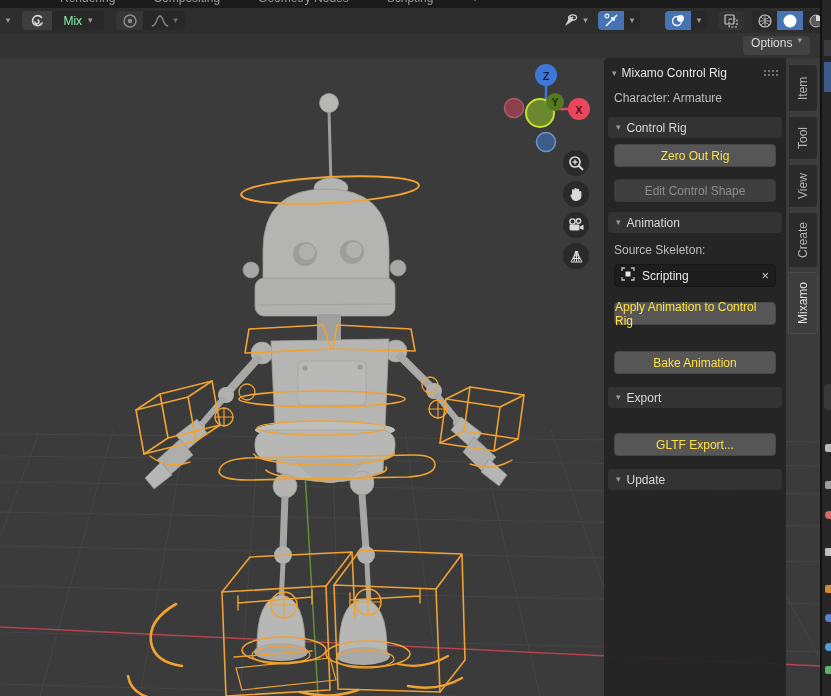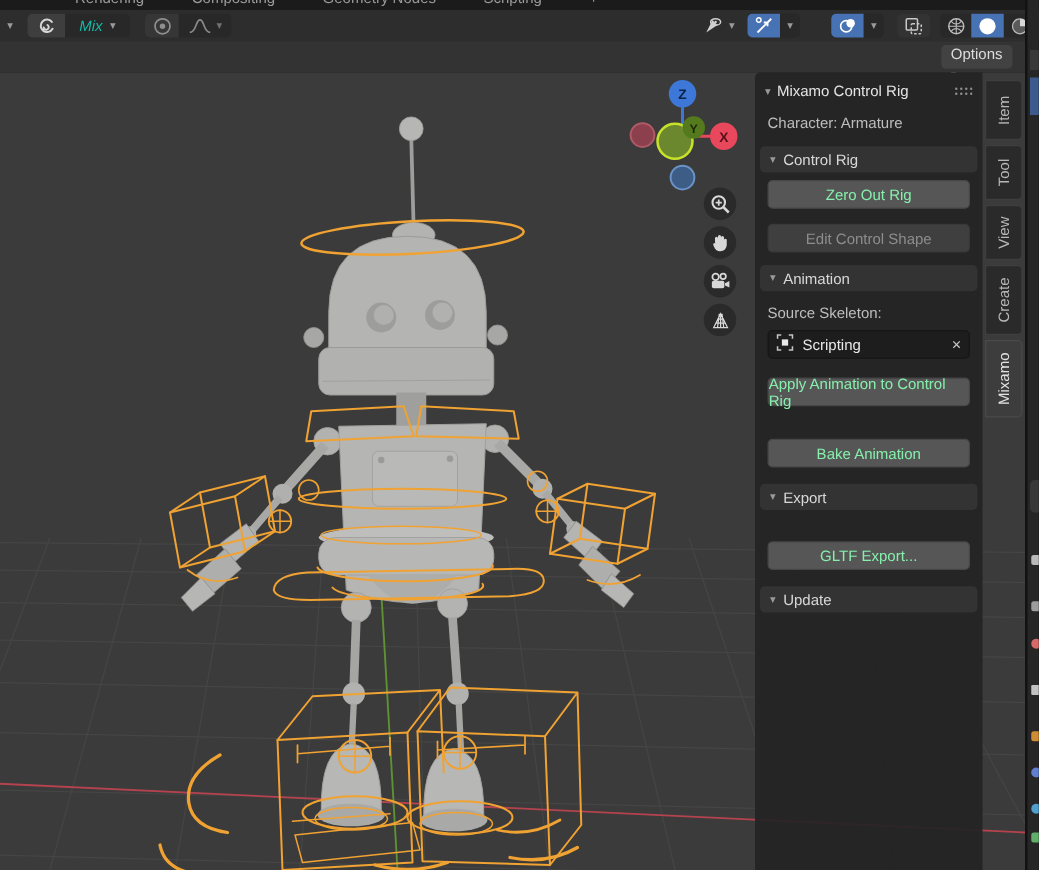--- a/index.html
+++ b/index.html
@@ -16,40 +16,40 @@
   #toolbar{left:0;top:8px;width:831px;height:25px;background:#2d2d2d;border-bottom:1px solid #232323;}
   .tgroup{position:absolute;top:3px;height:19px;display:flex;align-items:center;border-radius:4px;background:#282828;}
   .tbtn{height:19px;display:flex;align-items:center;justify-content:center;}
   .chev{font-size:9px;color:#9a9a9a;line-height:1;}
   .bluebtn{background:#4772b3;border-radius:4px 0 0 4px;}
   .darkchev{background:#282828;border-radius:0 4px 4px 0;width:16px;}
 
   
   #vpheader{left:0;top:33px;width:820px;height:25px;background:#333333;}
   #options-btn{position:absolute;right:10px;top:3px;height:19px;padding:0 8px;background:#424242;border-radius:4px;
-      display:flex;align-items:flex-start;gap:5px;color:#dcdcdc;cursor:default;flex-direction:column;}
+      display:flex;align-items:flex-start;gap:5px;color:#dcdcdc;cursor:default;}
 
   
   #viewport{left:0;top:58px;width:820px;height:638px;background:#3b3b3b;overflow:hidden;}
 
   
   #navgizmo{left:500px;top:62px;width:94px;height:94px;}
   .vbtn{position:absolute;left:563px;width:26px;height:26px;border-radius:13px;background:rgba(30,30,30,.55);
         display:flex;align-items:center;justify-content:center;}
 
   
   #sidebar{left:604px;top:58px;width:216px;height:638px;background:transparent;}
   #panel{position:absolute;left:0;top:0;width:182px;height:638px;background:rgba(36,36,36,0.93);border-radius:4px 0 0 0;}
   .phead{display:flex;align-items:center;gap:5px;padding:8px 8px 4px 8px;color:#e4e4e4;}
   .phead .dots{margin-left:auto;}
   .plabel{color:#bdbdbd;padding:7px 10px 2px 10px;}
   .subhead{margin:10px 4px 0 4px;background:#333333;border-radius:4px;height:21px;display:flex;align-items:center;gap:6px;
            padding:0 8px;color:#d8d8d8;}
   .bbtn{margin:6px 10px 0 10px;height:21px;background:#565656;border:1px solid #474747;border-radius:4px;
-        display:flex;align-items:center;justify-content:center;color:#86efac;cursor:default;}
+        display:flex;align-items:center;justify-content:center;color:#fde047;cursor:default;}
   .bbtn.dis{background:#494949;color:#9c9c9c;}
   .bbtn.flat{background:#3f3f3f;border-color:#393939;color:#8d8d8d;}
   #create-wrap{margin:8px 6px 0 6px;border:3px solid #ee2226;border-radius:2px;padding:1px;}
   #create-wrap .bbtn{margin:0;}
   .field{margin:5px 10px 0 10px;height:21px;background:#1d1d1d;border:1px solid #161616;border-radius:4px;
          display:flex;align-items:center;padding:0 6px;gap:7px;color:#e8e8e8;}
   .field .x{margin-left:auto;color:#c8c8c8;font-size:13px;}
 
   
   #vtabs{position:absolute;left:184px;top:6px;width:30px;display:flex;flex-direction:column;gap:4px;}
@@ -84,21 +84,21 @@
   <div class="tbtn abs" style="left:0;top:3px;width:16px;">
     <span class="chev">▾</span>
   </div>
   <div class="tgroup" style="left:22px;">
     <div class="tbtn" style="width:30px;background:#3e3e3e;border-radius:4px 0 0 4px;">
       <svg width="16" height="16" viewBox="0 0 16 16">
           <path d="M12.5,4.5 A5,5 0 1 0 13,10 M9,7 A2,2 0 1 1 6,9" fill="none" stroke="#d6d6d6" stroke-width="1.6" stroke-linecap="round"></path>
         </svg>
     </div>
     <div class="tbtn" style="width:52px;gap:6px;">
-      <span style="color:#14b8a6;font-style:italic;">Mix</span>
+      <span style="color:#86efac;">Mix</span>
       <span class="chev">▾</span>
     </div>
   </div>
   <div class="tgroup" style="left:116px;">
     <div class="tbtn" style="width:27px;background:#363636;border-radius:4px 0 0 4px;">
       <svg width="16" height="16" viewBox="0 0 16 16">
           <circle cx="8" cy="8" r="6" fill="none" stroke="#8e8e8e" stroke-width="1.4"></circle>
           <circle cx="8" cy="8" r="2.2" fill="#8e8e8e"></circle>
         </svg>
     </div>

